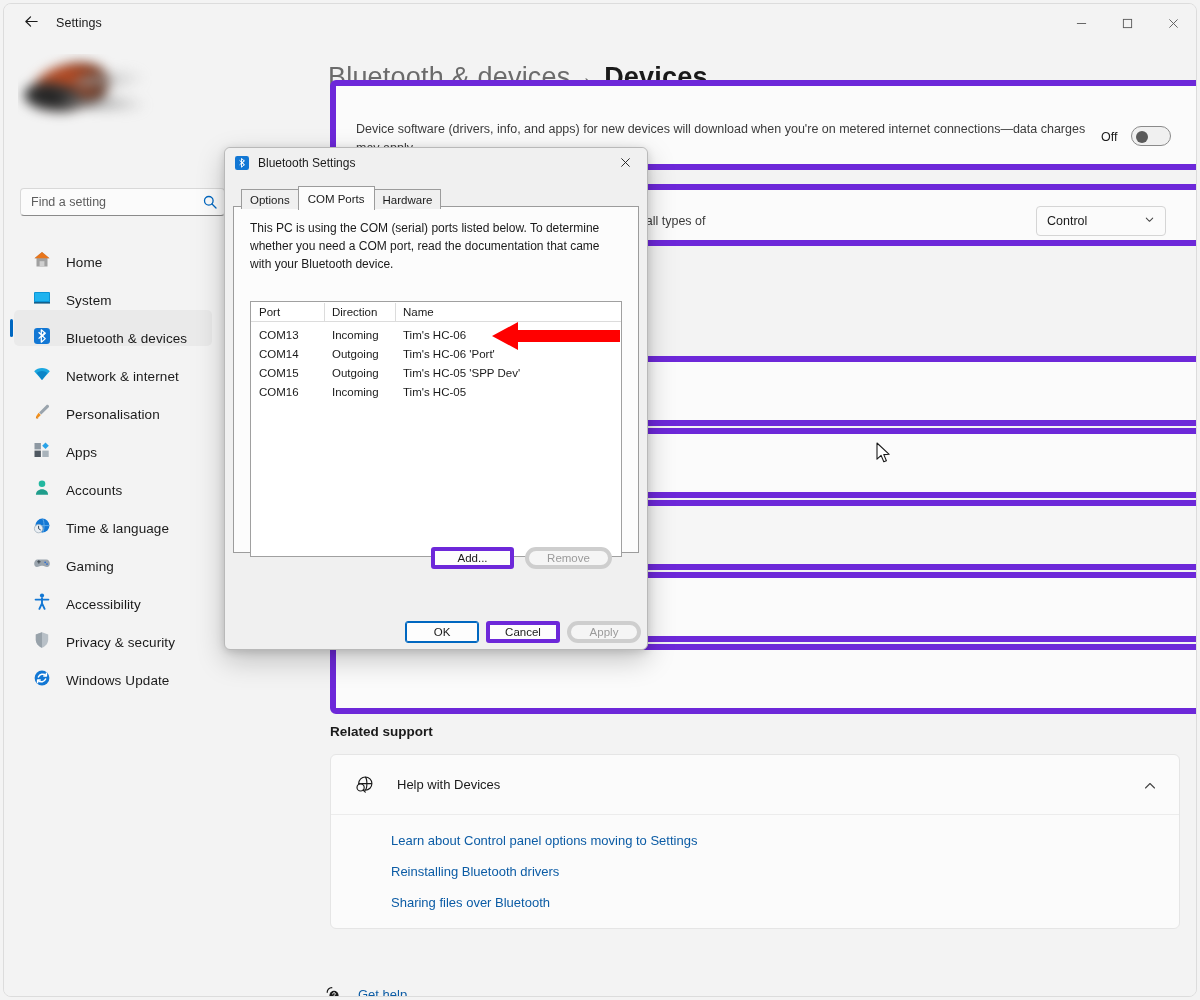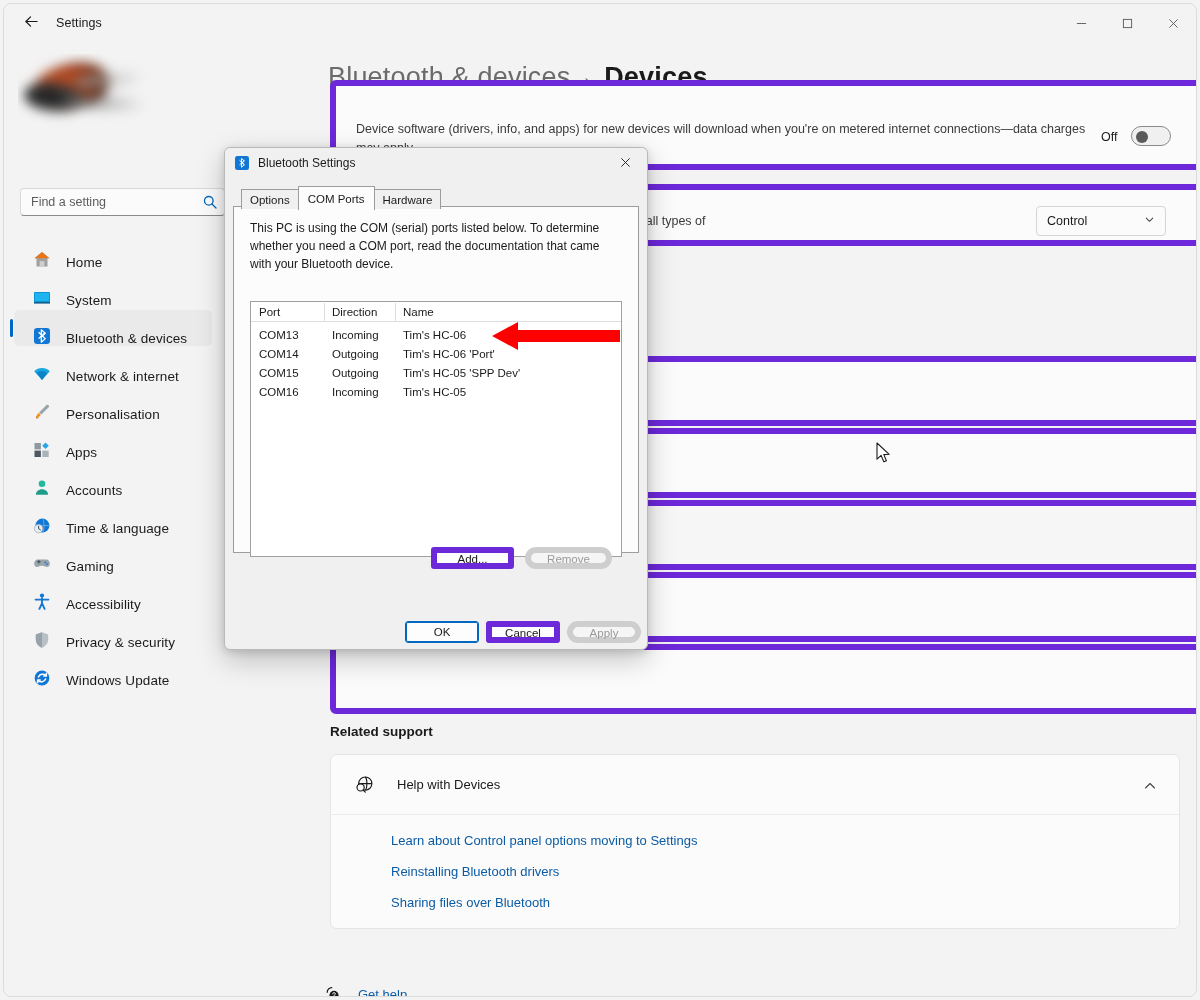--- a/index.html
+++ b/index.html
@@ -279,21 +279,21 @@
   .lb-row { display: flex; height: 19px; align-items: center; }
   .lb-row .td { font-size: 11.5px; color: #1a1a1a; padding-left: 8px; }
   .col-port { width: 73px; }
   .col-dir { width: 71px; }
   .col-name { width: 200px; }
 
   .btn {
     font-family: "Liberation Sans", sans-serif;
     font-size: 11.5px; color: #1a1a1a;
     background: #fdfdfd;
-    border: 6px solid #6d28d9;
+    border: 4px solid #6d28d9;
     border-radius: 3px;
     height: 22px;
     cursor: pointer;
   }
   .btn.disabled { color: #9a9a9a; border-color: #cecece; background: #f5f5f5; cursor: default; border-radius: 11px; }
   .btn.default {
     border: 1px solid #0067c0;
     box-shadow: 0 0 0 1px #0067c0 inset;
   }
   .dlg-btn-add { position: absolute; left: 206px; top: 399px; width: 83px; }

